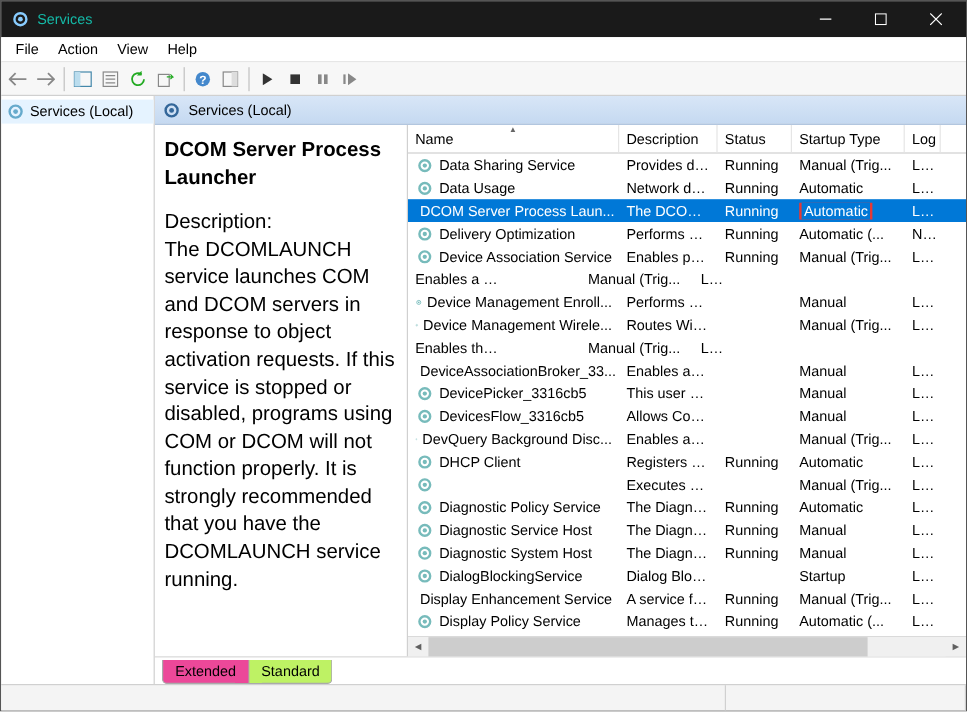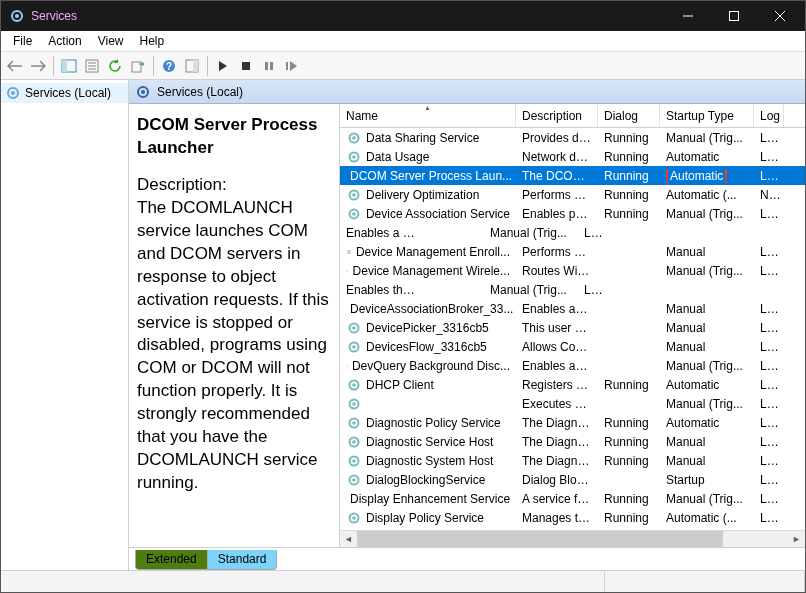--- a/index.html
+++ b/index.html
@@ -1,18 +1,18 @@
 <!DOCTYPE html>
 <html><head>
 <meta charset="utf-8">
 <style>
 *{box-sizing:border-box;margin:0;padding:0;}
 body{font-family:"Segoe UI",Tahoma,sans-serif;font-size:12px;color:#000;background:#fff;overflow:hidden;}
 .window{width:806px;height:593px;border:1px solid #555;display:flex;flex-direction:column;background:#fff;}
-.titlebar{height:30px;background:#1a1a1a;color:#f0abfc;display:flex;align-items:center;padding:0 2px;}
+.titlebar{height:30px;background:#1a1a1a;color:#14b8a6;display:flex;align-items:center;padding:0 2px;}
 .titlebar .app-icon{width:16px;height:16px;margin:0 6px;}
 .titlebar .title{flex:1;font-size:12px;}
 .titlebar .win-btn{width:46px;height:30px;display:flex;align-items:center;justify-content:center;color:#fff;}
 .titlebar .win-btn svg{width:10px;height:10px;}
 .menubar{height:21px;background:#fff;display:flex;align-items:center;padding:0 4px;border-bottom:1px solid #e0e0e0;}
 .menubar .menu-item{padding:2px 8px;font-size:12px;}
 .toolbar{height:28px;background:#f7f7f7;display:flex;align-items:center;padding:0 3px;border-bottom:1px solid #d0d0d0;gap:1px;}
 .toolbar .sep{width:1px;height:20px;background:#c0c0c0;margin:0 3px;}
 .toolbar .tb-btn{width:22px;height:22px;display:flex;align-items:center;justify-content:center;border:1px solid transparent;}
 .content{flex:1;display:flex;overflow:hidden;}
@@ -33,22 +33,22 @@
 .row{height:19px;display:flex;align-items:center;}
 .row .cell{padding:0 6px;font-size:12px;white-space:nowrap;overflow:hidden;text-overflow:ellipsis;}
 .row.sel{background:#0078d7;color:#fff;}
 .row .name-cell{display:flex;align-items:center;gap:4px;}
 .highlight-box{border:2px solid #e53935;border-radius:2px;padding:0 2px;color:#fff;}
 .hscroll{height:17px;background:#f0f0f0;display:flex;align-items:center;border-top:1px solid #dadada;}
 .hscroll .arrow{width:17px;height:17px;display:flex;align-items:center;justify-content:center;color:#606060;font-size:9px;background:#f0f0f0;}
 .hscroll .track{flex:1;height:17px;background:#f0f0f0;position:relative;}
 .hscroll .thumb{position:absolute;left:0;top:0;width:85%;height:17px;background:#cdcdcd;}
 .tabs-strip{height:22px;display:flex;align-items:flex-end;padding-left:6px;border-top:1px solid #fff;}
-.tab{height:20px;padding:2px 10px;font-size:12px;border:1px solid #aaa;border-top:none;background:#7dd3fc;position:relative;margin-right:-1px;}
-.tab.back{background:#4d7c0f;border-bottom-left-radius:4px;}
+.tab{height:20px;padding:2px 10px;font-size:12px;border:1px solid #aaa;border-top:none;background:#bef264;position:relative;margin-right:-1px;}
+.tab.back{background:#ec4899;border-bottom-left-radius:4px;}
 .tab.front{border-bottom-right-radius:4px;}
 .statusbar{height:22px;border-top:1px solid #d0d0d0;display:flex;background:#f4f4f4;}
 .statusbar .seg{border-right:1px solid #d0d0d0;flex:1;}
 .c-name{width:176px;} .c-desc{width:82px;} .c-status{width:62px;} .c-startup{width:94px;} .c-log{width:30px;}
 </style>
 </head>
 <body>
 
 <div class="window">
 
@@ -186,21 +186,21 @@
           <div>The DCOMLAUNCH service launches COM and DCOM servers in response to object activation requests. If this service is stopped or disabled, programs using COM or DCOM will not function properly. It is strongly recommended that you have the DCOMLAUNCH service running.</div>
         </div>
 
         <div class="list-pane">
           <div class="col-head">
             <div class="col c-name">
                 <span>Name</span>
                 <span class="sort">▴</span>
               </div>
             <div class="col c-desc">Description</div>
-            <div class="col c-status">Dialog</div>
+            <div class="col c-status">Status</div>
             <div class="col c-startup">Startup Type</div>
             <div class="col c-log">Log</div>
           </div>
           <div class="rows" id="rows">
               <div class="row">
                 <div class="cell name-cell c-name">
                   <svg class="gear" viewBox="0 0 16 16" width="14" height="14">
                     <circle cx="8" cy="8" r="4.5" fill="none" stroke="#7bb" stroke-width="2"></circle>
                     <circle cx="8" cy="8" r="1.8" fill="#7bb"></circle>
                   </svg>

